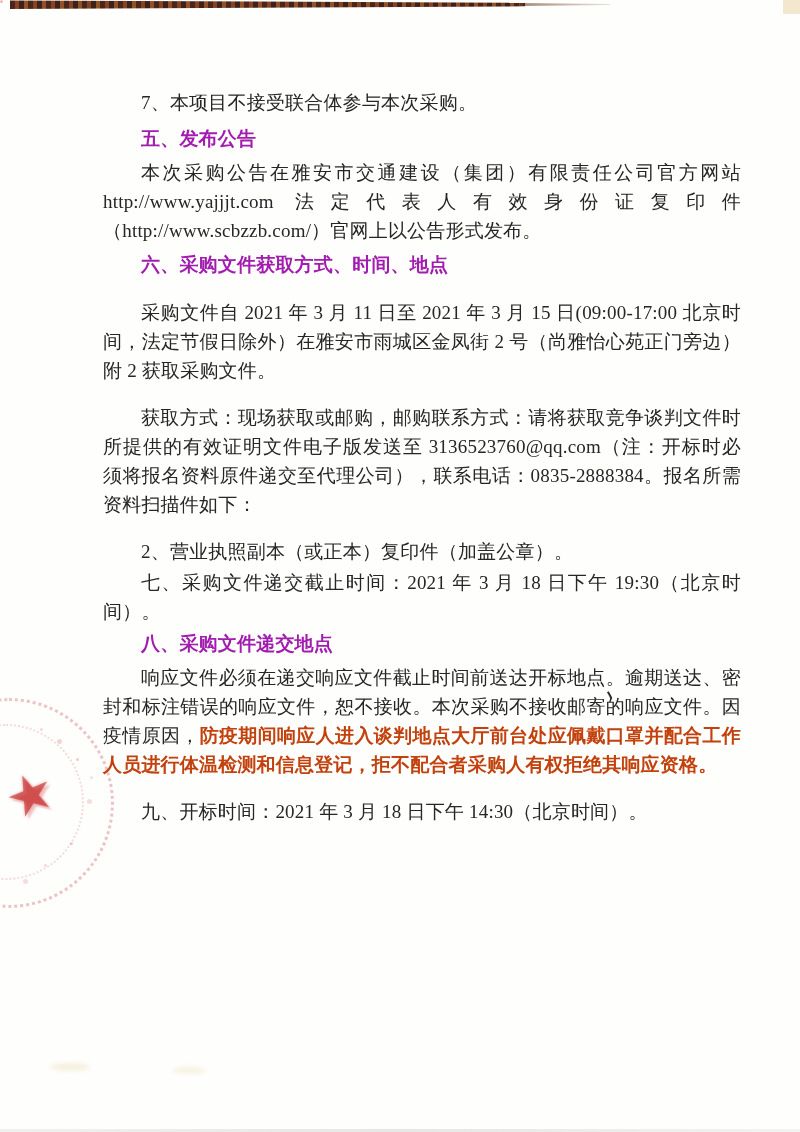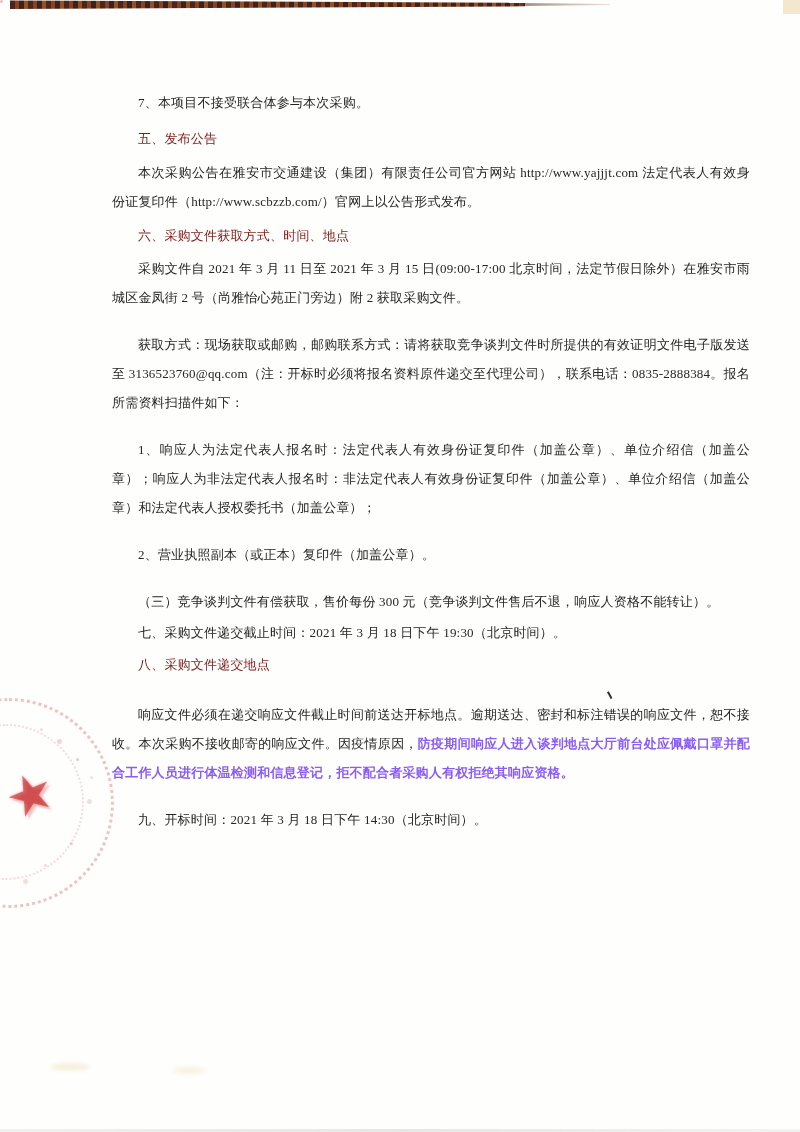--- a/index.html
+++ b/index.html
@@ -66,31 +66,31 @@
                90px 776px 0 0 rgba(205,70,70,.16);
   }
 
   
   .ink-mark{
     position:absolute;left:602px;top:686px;font-size:17px;color:#2e2e2e;
     transform:rotate(8deg);font-weight:bold;
   }
 
   .content{
-    position:absolute;left:112px;top:88px;width:638px;
-    font-size:13px;line-height:29px;letter-spacing:.2px;
+    position:absolute;left:103px;top:88px;width:638px;
+    font-size:19px;line-height:29px;letter-spacing:.2px;
     color:#262626;text-align:justify;
   }
   .content p{margin:0 0 2px 0;text-indent:2em;}
-  .content p.h{font-weight:normal;color:#7f1d1d;}
+  .content p.h{font-weight:bold;color:#a21caf;}
   .content p.h5{margin:7px 0 5px 0;}
-  .content p.h6{margin:5px 0 4px 0;}
-  .content p.h8{margin:3px 0 21px 0;}
+  .content p.h6{margin:5px 0 19px 0;}
+  .content p.h8{margin:3px 0 5px 0;}
   .content p.gap{margin-top:18px;}
-  .b{font-weight:bold;color:#8b5cf6;}
+  .b{font-weight:bold;color:#c2410c;}
   .sb{font-weight:normal;}
 </style>
 </head>
 <body>
 
 <div class="page">
 
   <div class="top-edge"></div>
   <div class="top-edge-tail"></div>
   <div class="corner-stain"></div>
@@ -105,22 +105,20 @@
 
   <span class="ink-mark">丶</span>
 
   <div class="content">
     <p>7、本项目不接受联合体参与本次采购。</p>
     <p class="h h5">五、发布公告</p>
     <p>本次采购公告在雅安市交通建设（集团）有限责任公司官方网站 http://www.yajjjt.com 法定代表人有效身份证复印件（http://www.scbzzb.com/）官网上以公告形式发布。</p>
     <p class="h h6">六、采购文件获取方式、时间、地点</p>
     <p>采购文件自 2021 年 3 月 11 日至 2021 年 3 月 15 日(09:00-17:00 北京时间，法定节假日除外）在雅安市雨城区金凤街 2 号（尚雅怡心苑正门旁边）附 2 获取采购文件。</p>
     <p class="gap">获取方式：现场获取或邮购，邮购联系方式：请将获取竞争谈判文件时所提供的有效证明文件电子版发送至 3136523760@qq.com（注：开标时必须将报名资料原件递交至代理公司），联系电话：0835-2888384。报名所需资料扫描件如下：</p>
-    <p class="gap">1、响应人为法定代表人报名时：法定代表人有效身份证复印件（加盖公章）、单位介绍信（加盖公章）；响应人为非法定代表人报名时：非法定代表人有效身份证复印件（加盖公章）、单位介绍信（加盖公章）和法定代表人授权委托书（加盖公章）；</p>
     <p class="gap">2、营业执照副本（或正本）复印件（加盖公章）。</p>
-    <p class="gap">（三）竞争谈判文件有偿获取，售价每份 300 元（竞争谈判文件售后不退，响应人资格不能转让）。</p>
     <p>七、采购文件递交截止时间：2021 年 3 月 18 日下午 19:30（北京时间）。</p>
     <p class="h h8">八、采购文件递交地点</p>
     <p><span>响应文件必须在递交响应文件截止时间前送达开标地点。逾期送达、密封和标注错误的响应文件，恕不接收。本次采购不接收邮寄的响应文件。因疫情原因，</span><span class="b">防疫期间响应人进入谈判地点大厅前台处应佩戴口罩并配合工作人员进行体温检测和信息登记，拒不配合者采购人有权拒绝其响应资格。</span></p>
     <p class="gap"><span class="sb">九、开标时间：2021 年 3 月 18 日下午 14:30</span><span>（北京时间）。</span></p>
   </div>
 
 </div>
 
 </body></html>

